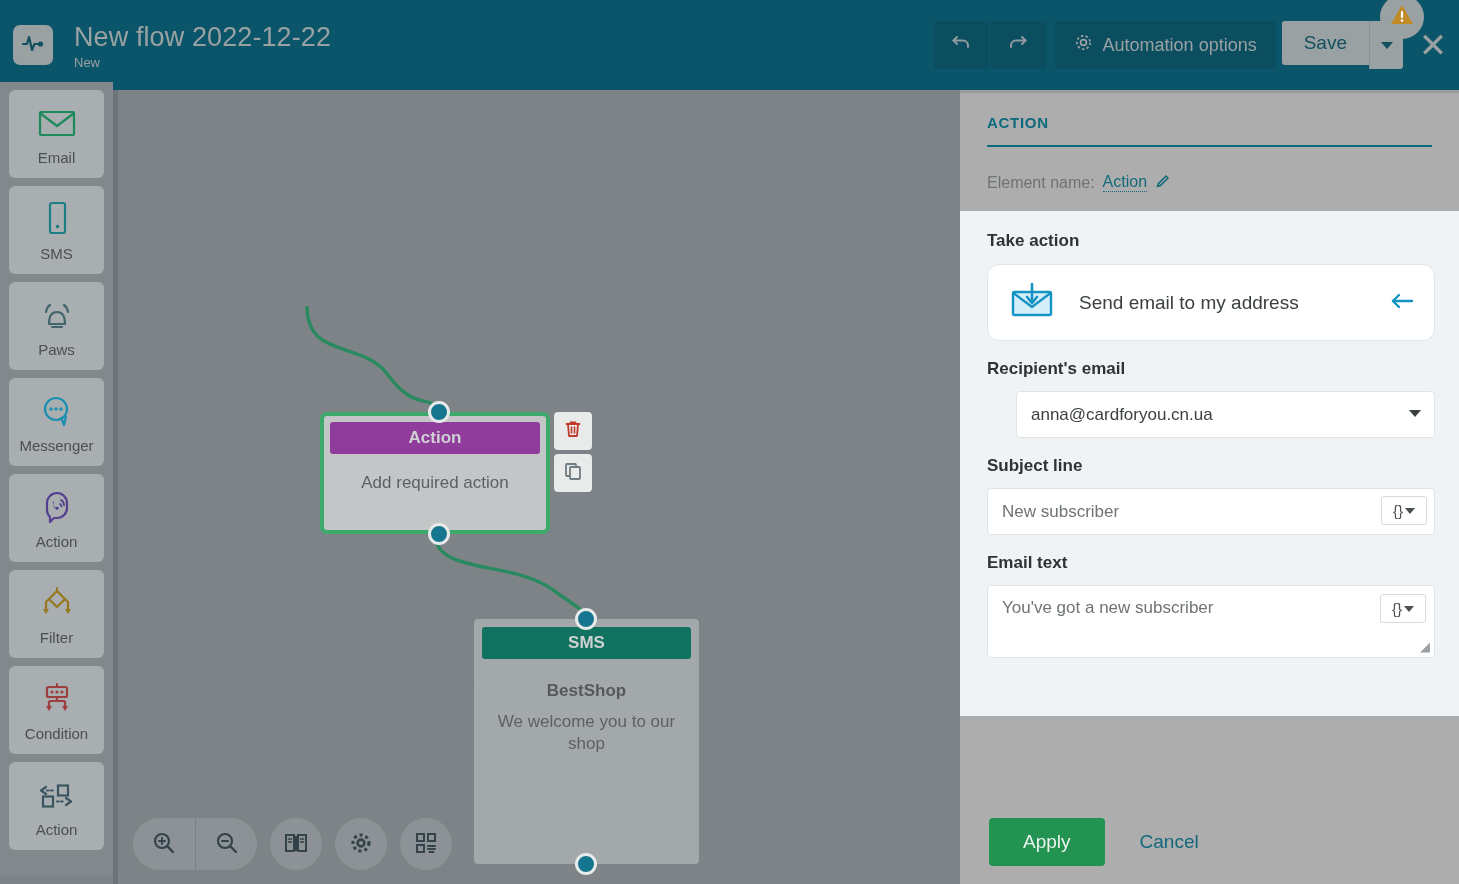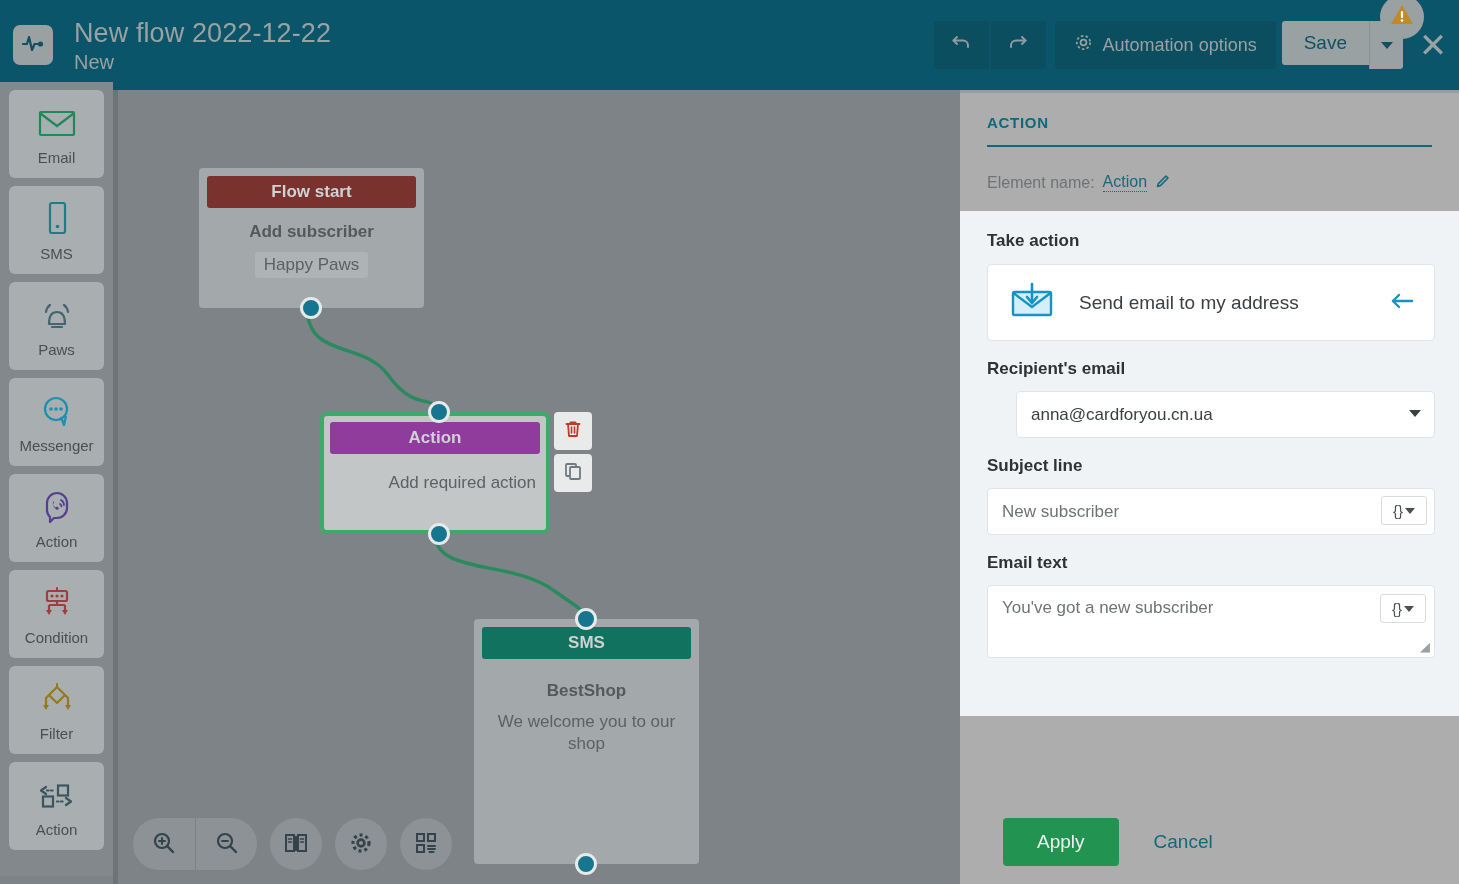--- a/index.html
+++ b/index.html
@@ -15,21 +15,21 @@
   .header {
     position: absolute; left: 0; top: 0; width: 1459px; height: 90px;
     background: #0a5569; display: flex; align-items: center;
   }
   .logo-tile {
     width: 40px; height: 40px; margin-left: 13px; border-radius: 7px;
     background: #9aa1a3; display: flex; align-items: center; justify-content: center;
   }
   .title-block { margin-left: 21px; }
   .flow-title { font-size: 27px; color: #9aa1a3; font-weight: 400; line-height: 32px; letter-spacing: 0.1px; }
-  .flow-sub { font-size: 20px; color: #9aa1a3; margin-top: 2px; }
+  .flow-sub { font-size: 13px; color: #9aa1a3; margin-top: 2px; }
   .header-right {
     position: absolute; right: 0; top: 0; height: 90px;
     display: flex; align-items: center;
   }
   .hbtn {
     background: #0a4e60; border: none; height: 48px; width: 55px;
     color: #8f9b9f; font-size: 22px; cursor: pointer;
     display: flex; align-items: center; justify-content: center;
   }
   .hbtn:first-child { border-radius: 3px 0 0 3px; }
@@ -131,21 +131,21 @@
   }
   .pencil { color: #14697c; font-size: 14px; cursor: pointer; }
 
   .form-card {
     position: absolute; left: 0; top: 121px; width: 502px; height: 505px;
     background: #f0f3f5; padding: 20px 27px;
   }
   .f-label { font-size: 17px; font-weight: bold; color: #2e3234; }
   .action-card {
     margin-top: 13px; height: 77px; background: #fff; border: 1px solid #e0e5e8;
-    border-radius: 4px; display: flex; align-items: center; padding: 0 19px;
+    border-radius: 12px; display: flex; align-items: center; padding: 0 19px;
     gap: 22px; cursor: pointer;
   }
   .action-card-label { font-size: 19px; color: #3b4043; flex: 1; }
   .back-arrow { color: #1593c4; font-size: 24px; line-height: 1; }
 
   .field-wrap { margin-top: 12px; position: relative; }
   .sel-field {
     height: 47px; background: #fff; border: 1px solid #dfe4e7; border-radius: 4px;
     display: flex; align-items: center; padding: 0 14px; font-size: 17px; color: #3b4043;
     cursor: pointer;
@@ -167,21 +167,21 @@
     position: absolute; right: 8px; top: 8px; width: 46px; height: 29px;
     border: 1px solid #d7dcdf; border-radius: 3px; background: #fff;
     display: flex; align-items: center; justify-content: center; gap: 2px;
     font-size: 15px; color: #4b5053; cursor: pointer;
   }
   .var-caret { width:0;height:0;border-left:5px solid transparent;border-right:5px solid transparent;border-top:6px solid #4b5053; }
   .resize-grip { position: absolute; right: 4px; bottom: 3px; color: #9aa0a3; font-size: 13px; }
 
   .section-gap { margin-top: 18px; }
 
-  .panel-footer { position: absolute; left: 0; bottom: 0; width: 499px; height: 84px; display: flex; align-items: center; padding-left: 43px; gap: 35px; }
+  .panel-footer { position: absolute; left: 0; bottom: 0; width: 499px; height: 84px; display: flex; align-items: center; padding-left: 29px; gap: 35px; }
   .apply-btn {
     background: #229351; border: none; color: #eef3f0; font-size: 19px;
     padding: 0 34px; height: 48px; border-radius: 4px; cursor: pointer;
   }
   .cancel-link { color: #13687b; font-size: 19px; cursor: pointer; }
   .panel-topline { position: absolute; left:0; top:0; width: 499px; height: 3px; background: #9b9b9b; }
 </style>
 </head>
 <body>
 
@@ -307,48 +307,48 @@
           <path d="M22 11 a6 6 0 0 1 3 5" fill="none" stroke="#55408f" stroke-width="1.8" stroke-linecap="round"></path>
           <path d="M21 15 a3 3 0 0 1 1.5 2.4" fill="none" stroke="#55408f" stroke-width="1.8" stroke-linecap="round"></path>
         </svg>
       </span>
       <span class="side-label">Action</span>
     </div>
 
     <div class="side-item">
       <span class="side-ico">
         <svg width="38" height="36" viewBox="0 0 38 36">
+          <path d="M19 3 v3" stroke="#97781f" stroke-width="2" stroke-linecap="round"></path>
+          <path d="M19 6 L27 14 L19 22 L11 14 Z" fill="none" stroke="#97781f" stroke-width="2.2" stroke-linejoin="round"></path>
+          <path d="M11 14 L8 17 v8 M27 14 L30 17 v8" fill="none" stroke="#97781f" stroke-width="2.2" stroke-linejoin="round"></path>
+          <path d="M5 24 l3 5 l3 -5 z" fill="#97781f"></path>
+            <path d="M27 24 l3 5 l3 -5 z" fill="#97781f"></path>
+        </svg>
+      </span>
+      <span class="side-label">Filter</span>
+    </div>
+
+    <div class="side-item">
+      <span class="side-ico">
+        <svg width="38" height="36" viewBox="0 0 38 36">
           <rect x="9" y="6" width="20" height="10" rx="1.5" fill="none" stroke="#9e3f3f" stroke-width="2.2"></rect>
           <circle cx="14" cy="11" r="1.6" fill="#9e3f3f"></circle>
             <circle cx="19" cy="11" r="1.6" fill="#9e3f3f"></circle>
             <circle cx="24" cy="11" r="1.6" fill="#9e3f3f"></circle>
           <path d="M19 3 v3" stroke="#9e3f3f" stroke-width="2" stroke-linecap="round"></path>
           <path d="M19 16 v4 M11 20 h16 M11 20 v6 M27 20 v6" fill="none" stroke="#9e3f3f" stroke-width="2.2" stroke-linejoin="round"></path>
           <path d="M8 25 l3 5 l3 -5 z" fill="#9e3f3f"></path>
             <path d="M24 25 l3 5 l3 -5 z" fill="#9e3f3f"></path>
         </svg>
       </span>
       <span class="side-label">Condition</span>
     </div>
 
     <div class="side-item">
       <span class="side-ico">
-        <svg width="38" height="36" viewBox="0 0 38 36">
-          <path d="M19 3 v3" stroke="#97781f" stroke-width="2" stroke-linecap="round"></path>
-          <path d="M19 6 L27 14 L19 22 L11 14 Z" fill="none" stroke="#97781f" stroke-width="2.2" stroke-linejoin="round"></path>
-          <path d="M11 14 L8 17 v8 M27 14 L30 17 v8" fill="none" stroke="#97781f" stroke-width="2.2" stroke-linejoin="round"></path>
-          <path d="M5 24 l3 5 l3 -5 z" fill="#97781f"></path>
-            <path d="M27 24 l3 5 l3 -5 z" fill="#97781f"></path>
-        </svg>
-      </span>
-      <span class="side-label">Filter</span>
-    </div>
-
-    <div class="side-item">
-      <span class="side-ico">
         <svg width="42" height="36" viewBox="0 0 42 36">
           <path d="M10 10 L5 13.5 L10 17" fill="none" stroke="#3b5560" stroke-width="2.2" stroke-linecap="round" stroke-linejoin="round"></path>
           <path d="M11 13.5 h7" stroke="#3b5560" stroke-width="2.2" stroke-linecap="round" stroke-dasharray="1.6 2.4"></path>
           <rect x="22" y="8.5" width="10" height="10" fill="none" stroke="#3b5560" stroke-width="2.2"></rect>
           <rect x="7" y="19.5" width="10" height="10" fill="none" stroke="#3b5560" stroke-width="2.2"></rect>
           <path d="M21 24.5 h7" stroke="#3b5560" stroke-width="2.2" stroke-linecap="round" stroke-dasharray="1.6 2.4"></path>
           <path d="M30 21 L35 24.5 L30 28" fill="none" stroke="#3b5560" stroke-width="2.2" stroke-linecap="round" stroke-linejoin="round"></path>
         </svg>
       </span>
       <span class="side-label">Action</span>
@@ -356,34 +356,24 @@
   </div>
 
   <div class="canvas">
     <div class="canvas-edge"></div>
 
     <svg width="1346" height="794" style="position:absolute;left:0;top:0;pointer-events:none">
       <path d="M194 216 C194 270, 250 250, 275 285 C305 326, 322 300, 322 324" fill="none" stroke="#2a8a5f" stroke-width="3.4"></path>
       <path d="M322 444 C322 485, 400 470, 440 500 C468 520, 474 520, 474 536" fill="none" stroke="#2a8a5f" stroke-width="3.4"></path>
     </svg>
 
-    <div class="node" style="left:86px; top:78px; width:225px; height:140px;">
-      <div class="node-head" style="background:#7a322e">Flow start</div>
-      <div class="node-body">
-        <div class="node-title">Add subscriber</div>
-        <div class="node-sub">
-          <span class="chip">Happy Paws</span>
-        </div>
-      </div>
-      <div class="port" style="left:101px; bottom:-11px;"></div>
-    </div>
 
     <div class="node" style="left:207px; top:322px; width:230px; height:122px; background:#c3c6c7; border:4px solid #3caa6a; border-radius:7px;">
       <div class="node-head" style="background:#8f3c9c; margin:6px 6px 0 6px;">Action</div>
-      <div class="node-body" style="padding-top:18px;text-align:right;">
+      <div class="node-body" style="padding-top:18px;">
         <div class="node-sub" style="margin-top:0">Add required action</div>
       </div>
       <div class="port" style="left:104px; top:-15px;"></div>
       <div class="port" style="left:104px; bottom:-15px;"></div>
 
       <div class="node-tools" style="left:230px; top:-4px;">
         <div class="tool-btn">
           <span>
             <svg width="20" height="20" viewBox="0 0 20 20">
               <path d="M3.5 5 h13" stroke="#c0392b" stroke-width="1.8" stroke-linecap="round"></path>

